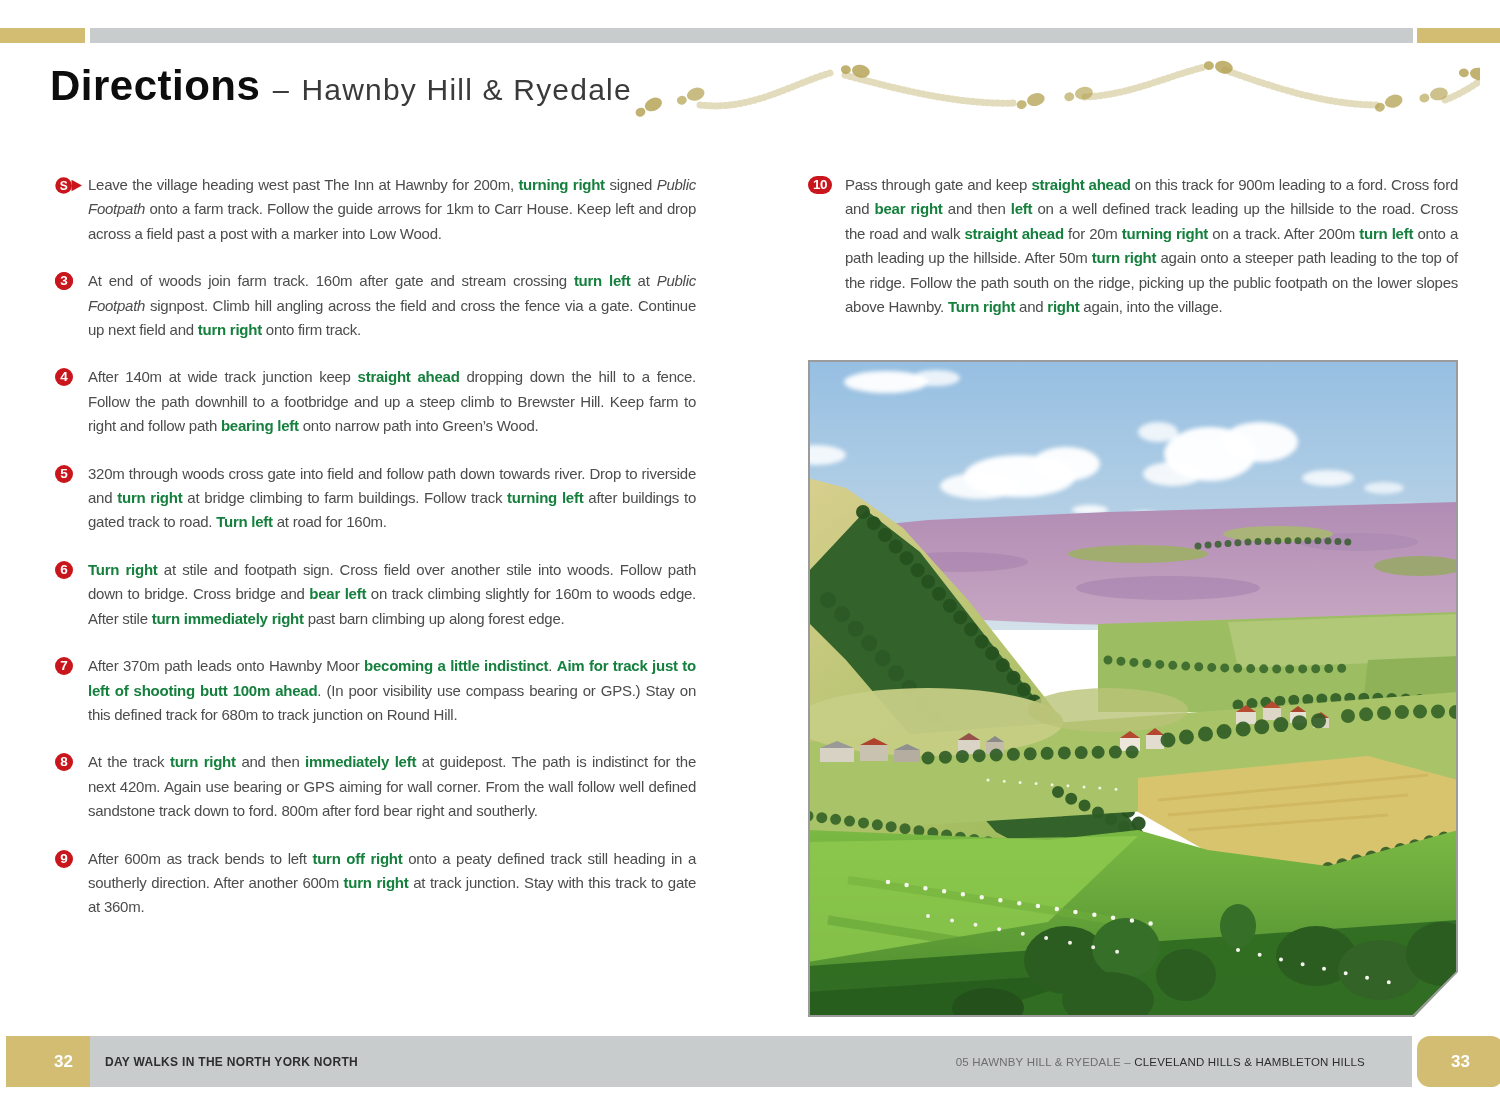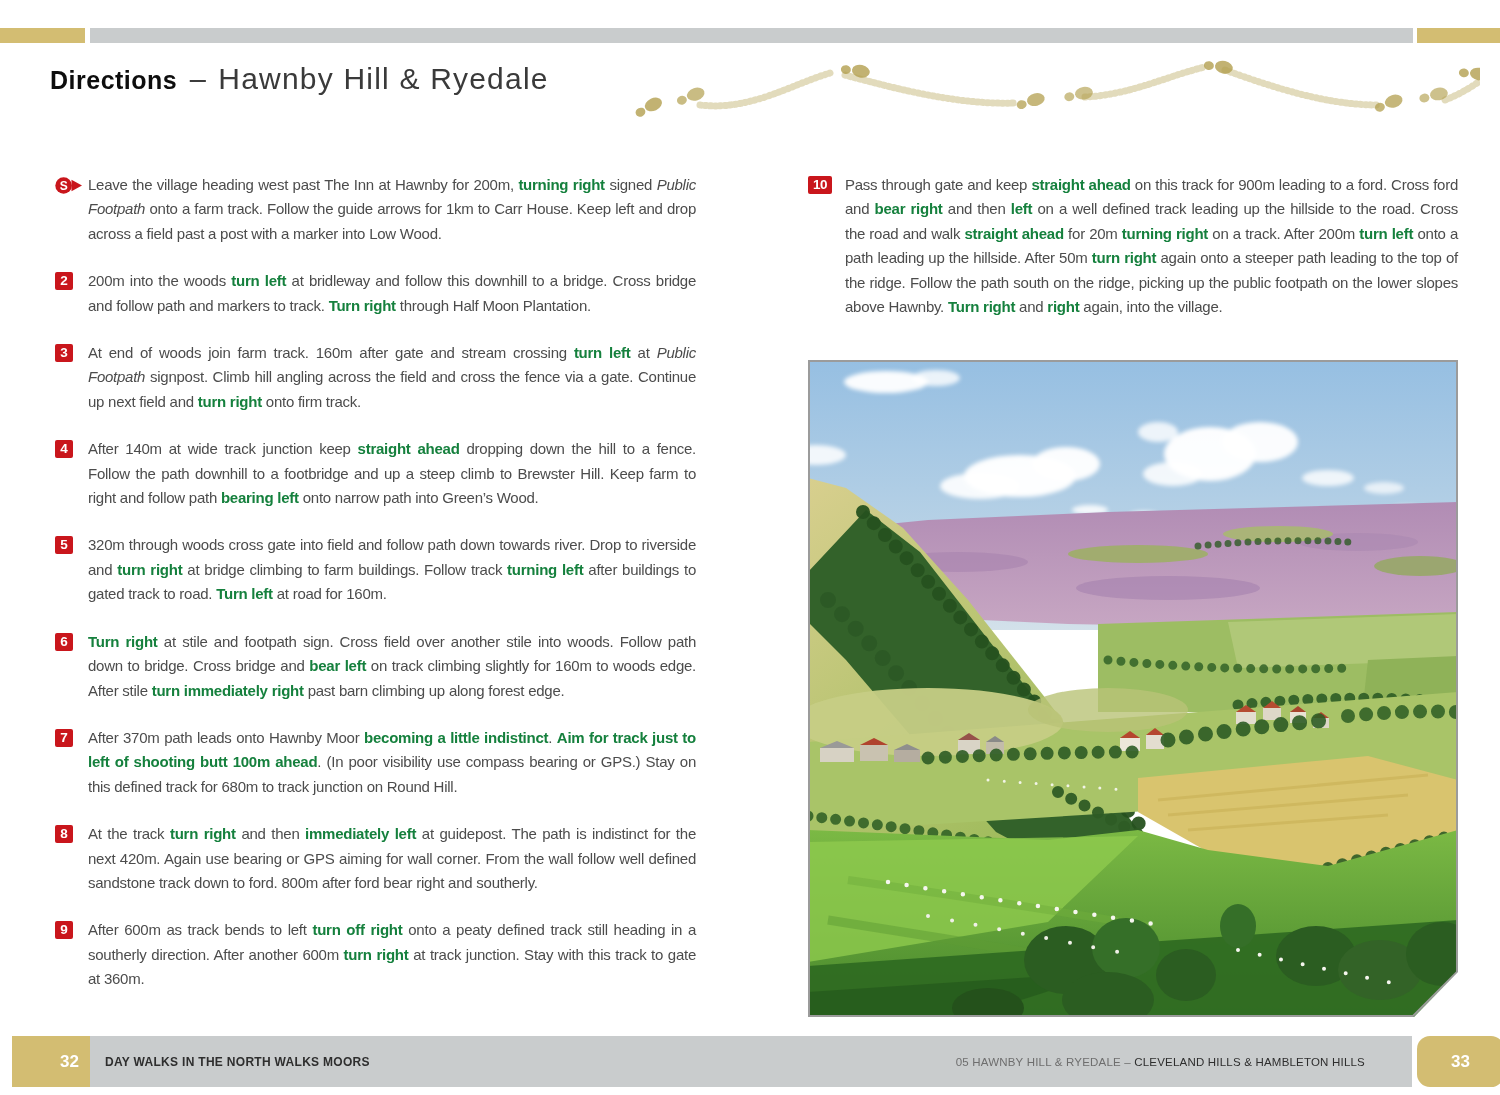--- a/index.html
+++ b/index.html
@@ -7,62 +7,62 @@
        font-family:"Liberation Sans",sans-serif;}
 
   
   .bar{position:absolute;top:28px;height:15px;}
   .bar.gold-left{left:0;width:85px;background:#d3bd72;}
   .bar.gray-mid{left:90px;width:1323px;background:#c9cccd;}
   .bar.gold-right{left:1417px;width:83px;background:#d3bd72;}
 
   
   .heading{position:absolute;left:50px;top:62px;white-space:nowrap;}
-  .heading .t-bold{font-size:25px;font-weight:900;color:#0d0d0d;letter-spacing:.5px;}
+  .heading .t-bold{font-size:42px;font-weight:900;color:#0d0d0d;letter-spacing:.5px;}
   .heading .t-sep{font-size:29px;font-weight:300;color:#3c3c3c;margin:0 8px;}
   .heading .t-light{font-size:30px;font-weight:300;color:#3a3a3a;letter-spacing:1.2px;text-align:center;}
 
   
   .footprints{position:absolute;left:630px;top:55px;width:850px;height:80px;}
   .fp{fill:#b3a04f;}
   .speck{fill:none;stroke:#b3a04f;stroke-width:7;stroke-linecap:round;
          stroke-dasharray:1 4;opacity:.38;}
 
   
   .col{position:absolute;top:173px;}
   .col-left{left:55px;width:641px;}
   .col-right{left:808px;width:650px;}
   .step{position:relative;padding-left:33px;margin-bottom:23px;
         text-align:justify;font-size:15px;line-height:24.4px;
         letter-spacing:-.25px;color:#4c4c4c;}
   .col-right .step{padding-left:37px;}
   .step b{font-weight:bold;color:#15803d;}
   .step i{font-style:italic;}
   .marker{position:absolute;left:0;top:3px;width:18px;height:18px;
-          background:#c9161c;border-radius:2px;color:#fff;font-weight:bold;
+          background:#c9161c;border-radius:9px;color:#fff;font-weight:bold;
           font-size:13.5px;line-height:18px;text-align:center;}
   .marker.wide{width:24px;letter-spacing:-.5px;}
   .marker.start{background:none;border-radius:0;width:28px;}
   .start-svg{width:28px;height:19px;display:block;}
   .start-svg .red{fill:#c9161c;}
   .start-svg text{fill:#fff;font-weight:bold;font-size:12px;
                   font-family:"Liberation Sans",sans-serif;}
 
   
   .photo{position:absolute;left:808px;top:360px;width:650px;height:657px;}
   .photo svg{display:block;width:650px;height:657px;}
 
   
   .foot-bar{position:absolute;top:1036px;height:51px;}
   .foot-gray{left:90px;width:1322px;background:#c9cccd;
              display:flex;align-items:center;justify-content:space-between;
              box-sizing:border-box;padding:0 47px 0 15px;}
   .foot-gold{background:#d3bd72;color:#fff;font-weight:bold;font-size:17px;
              display:flex;align-items:center;box-sizing:border-box;}
-  .foot-gold.left{left:12px;width:85px;justify-content:flex-end;padding-right:18px;}
+  .foot-gold.left{left:6px;width:85px;justify-content:flex-end;padding-right:18px;}
   .foot-gold.right{left:1417px;width:87px;justify-content:center;border-radius:13px;}
   .foot-title{font-size:12px;font-weight:bold;color:#2e2e2e;letter-spacing:.3px;}
   .foot-route{font-size:11.5px;letter-spacing:.2px;white-space:nowrap;}
   .foot-route .light{color:#6e6e6e;font-weight:normal;}
   .foot-route .dark{color:#2e2e2e;font-weight:normal;}
 </style>
 </head>
 <body>
 
 <div class="bar gold-left"></div>
@@ -106,21 +106,20 @@
         <svg class="start-svg" viewBox="0 0 28 19">
           <circle class="red" cx="8.6" cy="9.5" r="8.3"></circle>
           <polygon class="red" points="16.5,3.7 27,9.5 16.5,15.3"></polygon>
           <text x="8.6" y="13.7" text-anchor="middle">S</text>
         </svg>
       </span>
     <span><span>Leave the village heading west past The Inn at Hawnby for 200m, </span><b>turning right</b><span> signed </span><i>Public Footpath</i><span> onto a farm track. Follow the guide arrows for 1km to Carr House. Keep left and drop across a field past a post with a marker into Low Wood.</span></span>
   </div>
     <div class="step">
     <span class="marker">2</span>
-    <span><span>200m into the woods </span><b>turn left</b><span> at bridleway and follow this downhill to a bridge. Cross bridge and follow path and markers to track. </span><b>Turn right</b><span> through Half Moon Plantation.</span></span>
   </div>
     <div class="step">
     <span class="marker">3</span>
     <span><span>At end of woods join farm track. 160m after gate and stream crossing </span><b>turn left</b><span> at </span><i>Public Footpath</i><span> signpost. Climb hill angling across the field and cross the fence via a gate. Continue up next field and </span><b>turn right</b><span> onto firm track.</span></span>
   </div>
     <div class="step">
     <span class="marker">4</span>
     <span><span>After 140m at wide track junction keep </span><b>straight ahead</b><span> dropping down the hill to a fence. Follow the path downhill to a footbridge and up a steep climb to Brewster Hill. Keep farm to right and follow path </span><b>bearing left</b><span> onto narrow path into Green’s Wood.</span></span>
   </div>
     <div class="step">
@@ -304,20 +303,20 @@
 
       <path d="M1,1 L649,1 L649,612 L605,656 L1,656 Z" fill="none" stroke="#9b9b9b" stroke-width="2"></path>
     </g>
   </svg>
 </div>
 
 <div class="foot-bar foot-gold left">
   <span>32</span>
 </div>
 <div class="foot-bar foot-gray">
-  <span class="foot-title">DAY WALKS IN THE NORTH WALKS MOORS</span>
+  <span class="foot-title">DAY WALKS IN THE NORTH YORK NORTH</span>
   <span class="foot-route">
     <span class="light">05 HAWNBY HILL &amp; RYEDALE – </span><span class="dark">CLEVELAND HILLS &amp; HAMBLETON HILLS</span>
   </span>
 </div>
 <div class="foot-bar foot-gold right">
   <span>33</span>
 </div>
 
 </body></html>

